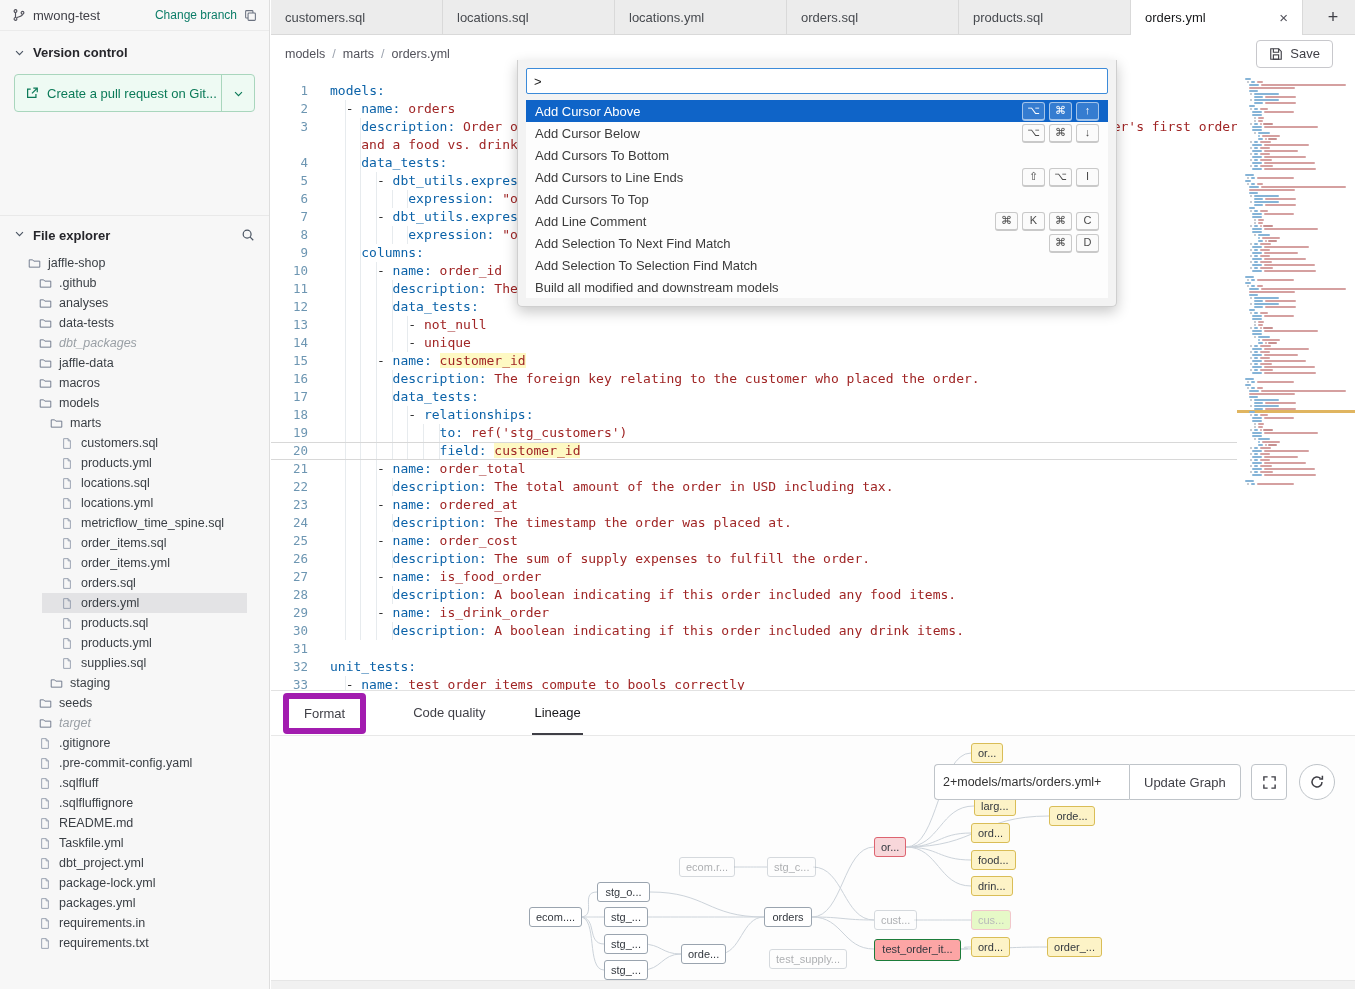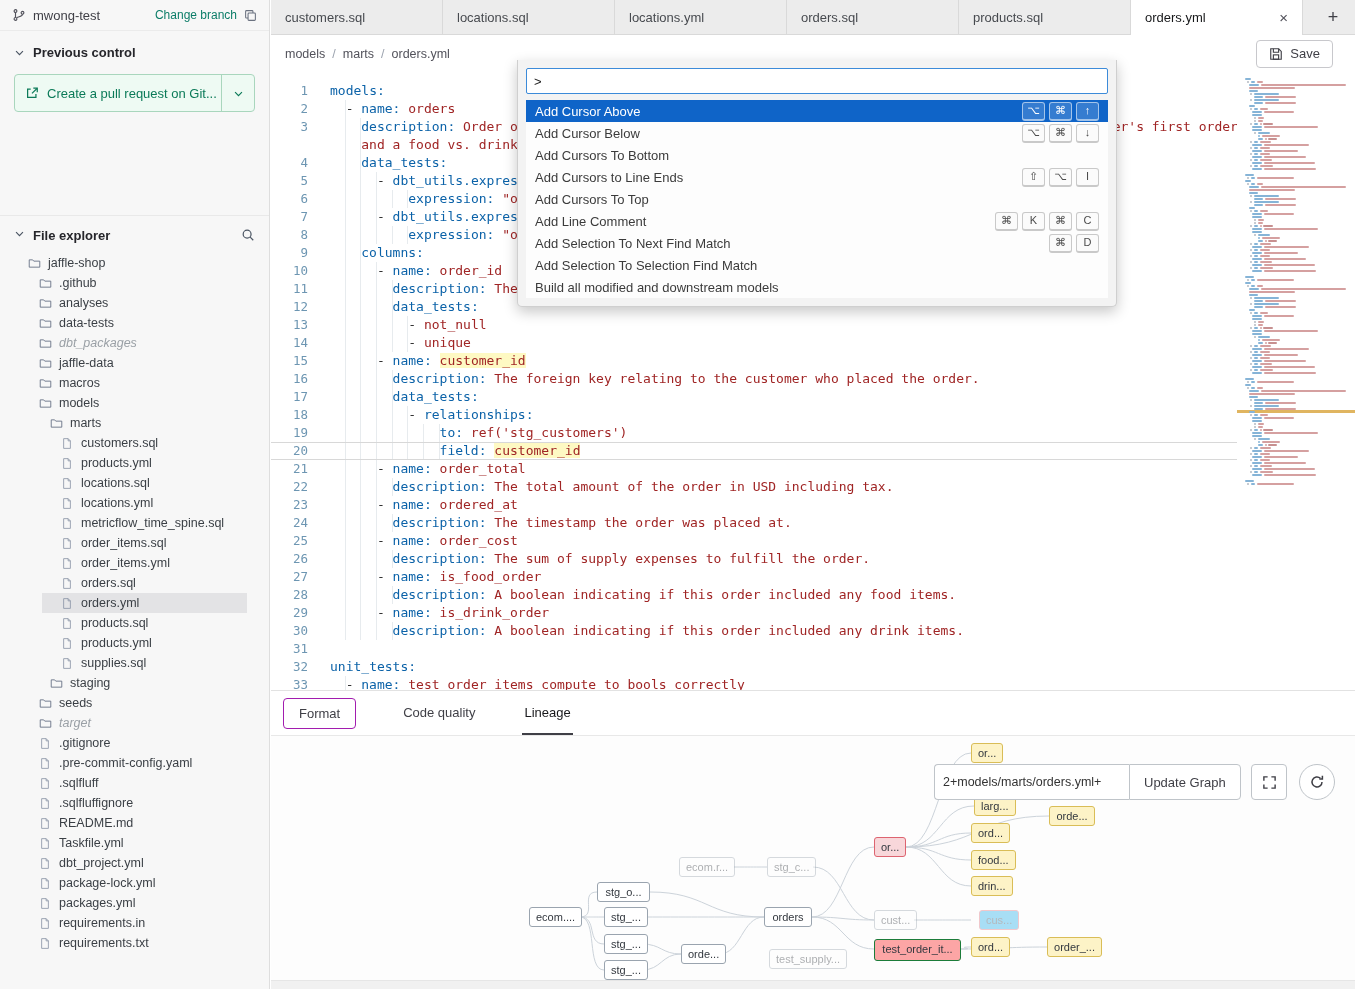--- a/index.html
+++ b/index.html
@@ -63,30 +63,30 @@
   .p-item { height:22px; display:flex; align-items:center; padding:0 9px; font-size:13px; color:#3b3b3b; cursor:pointer; }
   .p-item.selected { background:#0f64c8; color:#fff; }
   .p-label { flex:1; white-space:nowrap; }
   .p-keys { display:flex; gap:4px; }
   .keycap { min-width:13px; height:16px; line-height:15px; padding:0 4px; text-align:center; font-size:11px; color:#4b4b4b; background:#fbfbfb; border:1px solid #c9c9c9; border-bottom-width:2px; border-radius:3px; }
   .p-item.selected .keycap { background:rgba(255,255,255,.16); border-color:rgba(255,255,255,.55); color:#fff; }
 
   
   .bottom-panel { border-top:1px solid #e2e2e2; height:299px; box-sizing:border-box; background:#fff; }
   .panel-tabs { height:45px; display:flex; align-items:center; padding:0 12px; border-bottom:1px solid #e8e8e8; box-sizing:border-box; }
-  .format-btn { border:1px solid #a21caf; border-radius:4px; background:#fff; padding:7px 15px; font-size:13px; color:#3f3f46; cursor:pointer; }
+  .format-btn { border:6px solid #a21caf; border-radius:4px; background:#fff; padding:7px 15px; font-size:13px; color:#3f3f46; cursor:pointer; }
   .panel-tab { margin-left:45px; font-size:13px; color:#3f3f46; height:100%; display:flex; align-items:center; box-sizing:border-box; border-bottom:2px solid transparent; padding:0 2px; cursor:pointer; }
   .panel-tab.active { color:#18181b; border-bottom-color:#3f3f46; }
   .lineage { position:relative; height:244px; background:#fdfdfd; overflow:hidden; }
   .lineage-edges { position:absolute; left:0; top:0; }
   .lineage-edges path { fill:none; stroke:#ccd3da; stroke-width:1; }
   .lnode { position:absolute; height:20px; box-sizing:border-box; border:1px solid #9aa4af; background:#fff; border-radius:3px; font-size:11px; line-height:18px; padding:0 6px; color:#33383f; white-space:nowrap; text-align:center; cursor:pointer; z-index:2; }
   .lnode.yellow { background:#fdf3c7; border-color:#d9bd57; }
   .lnode.pink { background:#f8d7da; border-color:#dd6470; }
-  .lnode.pinkfaded { background:#0ea5e9; border-color:#dd6470; opacity:.35;margin-left:8px; }
+  .lnode.pinkfaded { background:#bef264; border-color:#dd6470; opacity:.35; }
   .lnode.green { background:#fca5a5; border-color:#1c7c3a; border-width:1.5px; height:22px; line-height:19px; }
   .lnode.faded { opacity:.4; }
   .lineage-toolbar { position:absolute; top:28px; left:663px; display:flex; z-index:10; }
   .lineage-search { width:195px; height:36px; box-sizing:border-box; border:1px solid #bfc4c9; border-right:none; border-radius:4px 0 0 4px; padding:8px 8px; font-size:12.5px; color:#333; background:#fff; outline:none; }
   .update-graph { height:36px; box-sizing:border-box; border:1px solid #bfc4c9; border-radius:0 4px 4px 0; background:#fff; font-size:13px; color:#3f3f46; padding:0 14px; cursor:pointer; }
   .fullscreen-btn { position:absolute; top:28px; left:980px; width:36px; height:36px; box-sizing:border-box; border:1px solid #bfc4c9; border-radius:4px; background:#fff; display:flex; align-items:center; justify-content:center; cursor:pointer; z-index:10; }
   .refresh-btn { position:absolute; top:28px; left:1028px; width:36px; height:36px; box-sizing:border-box; border:1px solid #bfc4c9; border-radius:50%; background:#fff; display:flex; align-items:center; justify-content:center; cursor:pointer; z-index:10; }
   .hscrollbar { height:10px; background:#f1f1f1; border-top:1px solid #e6e6e6; }
 </style>
 </head>
@@ -114,21 +114,21 @@
       </span>
     </div>
 
     <div class="vc-section">
       <div class="section-header">
         <span style="display:flex">
           <svg width="11" height="11" viewBox="0 0 16 16" fill="none" stroke="#4b5563" stroke-width="1.7">
               <path d="M3 6l5 5 5-5"></path>
             </svg>
         </span>
-        <span>Previous control</span>
+        <span>Version control</span>
       </div>
       <div class="pr-button">
         <span class="pr-main">
           <span style="display:flex">
             <svg width="14" height="14" viewBox="0 0 16 16" fill="none" stroke="#0b7a58" stroke-width="1.4">
                 <path d="M6.5 3.5H3v9.5h9.5V9"></path>
                 <path d="M9.5 2.5H14V7"></path>
                 <path d="M13.7 2.8L8 8.5"></path>
               </svg>
           </span>

